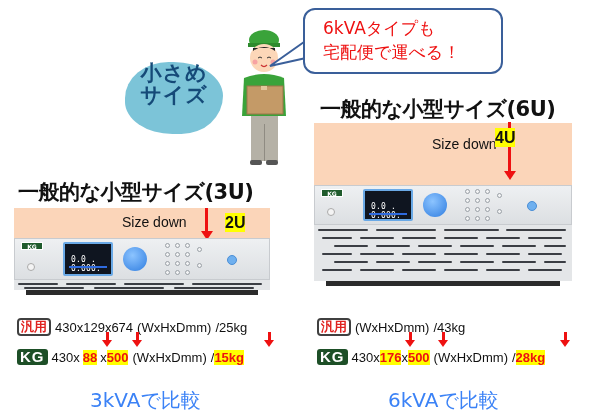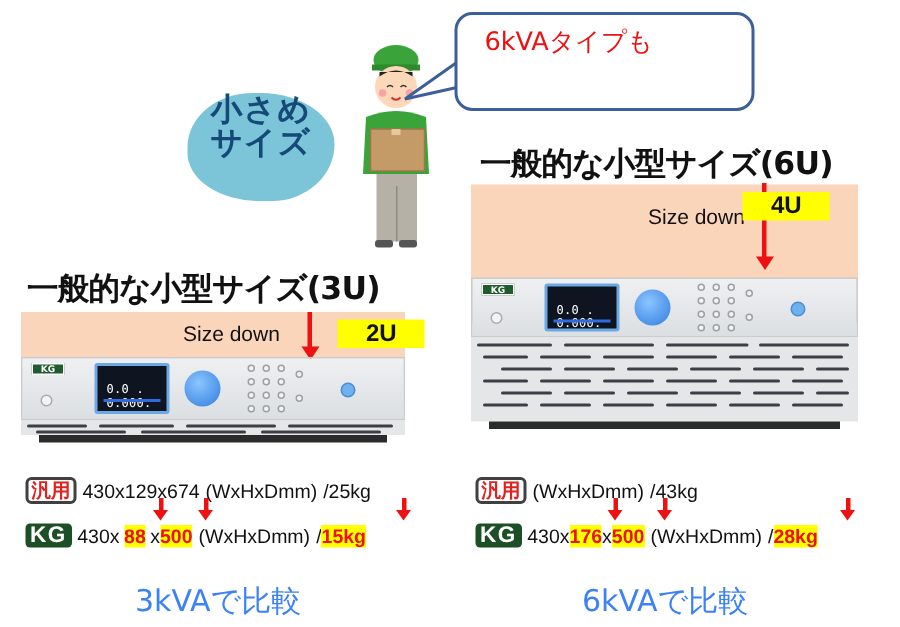--- a/index.html
+++ b/index.html
@@ -35,21 +35,21 @@
   .h6u { left: 320px; top: 95px; }
 
   .peach { background: #fbd5b9; }
   .peach3 { left: 14px; top: 208px; width: 256px; height: 30px; }
   .peach6 { left: 314px; top: 123px; width: 258px; height: 92px; }
 
   .sizedown { font-size: 14px; color: #111; white-space: nowrap; font-family: "Liberation Sans", sans-serif; }
   .sd3 { left: 122px; top: 214px; }
   .sd6 { left: 432px; top: 136px; }
 
-  .ulabel { font-size: 16px; font-weight: bold; background: #ffff00; color: #111; padding: 0 19px; line-height: 19px; font-family: "Liberation Sans", sans-serif; }
+  .ulabel { font-size: 16px; font-weight: bold; background: #ffff00; color: #111; padding: 0 0; line-height: 19px; font-family: "Liberation Sans", sans-serif; }
   .u2 { left: 225px; top: 213px; }
   .u4 { left: 495px; top: 128px; }
 
   .arrow { width: 12px; }
   .arrow .shaft { position: absolute; left: 4px; top: 0; width: 3px; background: #ee1111; }
   .arrow .head { position: absolute; left: 0; width: 0; height: 0; border-left: 6px solid transparent; border-right: 6px solid transparent; border-top: 9px solid #ee1111; }
 
   
   .device { background: linear-gradient(#eef0f2, #dcdfe2); border: 1px solid #c8cbcf; }
   .dev3 { left: 14px; top: 238px; width: 256px; height: 42px; }
@@ -109,20 +109,21 @@
   <line x1="28.5" y1="96" x2="28.5" y2="133" stroke="#8f8b82"></line>
   <rect x="14" y="132" width="12" height="5" rx="2" fill="#555"></rect>
   <rect x="30" y="132" width="12" height="5" rx="2" fill="#555"></rect>
 </svg>
 
 <svg class="abs bubble-tail" viewBox="0 0 40 32">
   <path d="M36 2 L2 26 L38 18" fill="#fff" stroke="#3a5f9a" stroke-width="2"></path>
 </svg>
 <div class="abs bubble">
   <div>6kVAタイプも</div>
+  <div>宅配便で運べる！</div>
 </div>
 
 <div class="abs heading h3u">一般的な小型サイズ(3U)</div>
 <div class="abs peach peach3"></div>
 <div class="abs sizedown sd3">Size down</div>
 <div class="abs arrow" style="left:201px; top:208px; height:34px;">
   <div class="shaft" style="height:24px;"></div>
     <div class="head" style="top:23px;"></div>
 </div>
 <div class="abs ulabel u2">2U</div>

